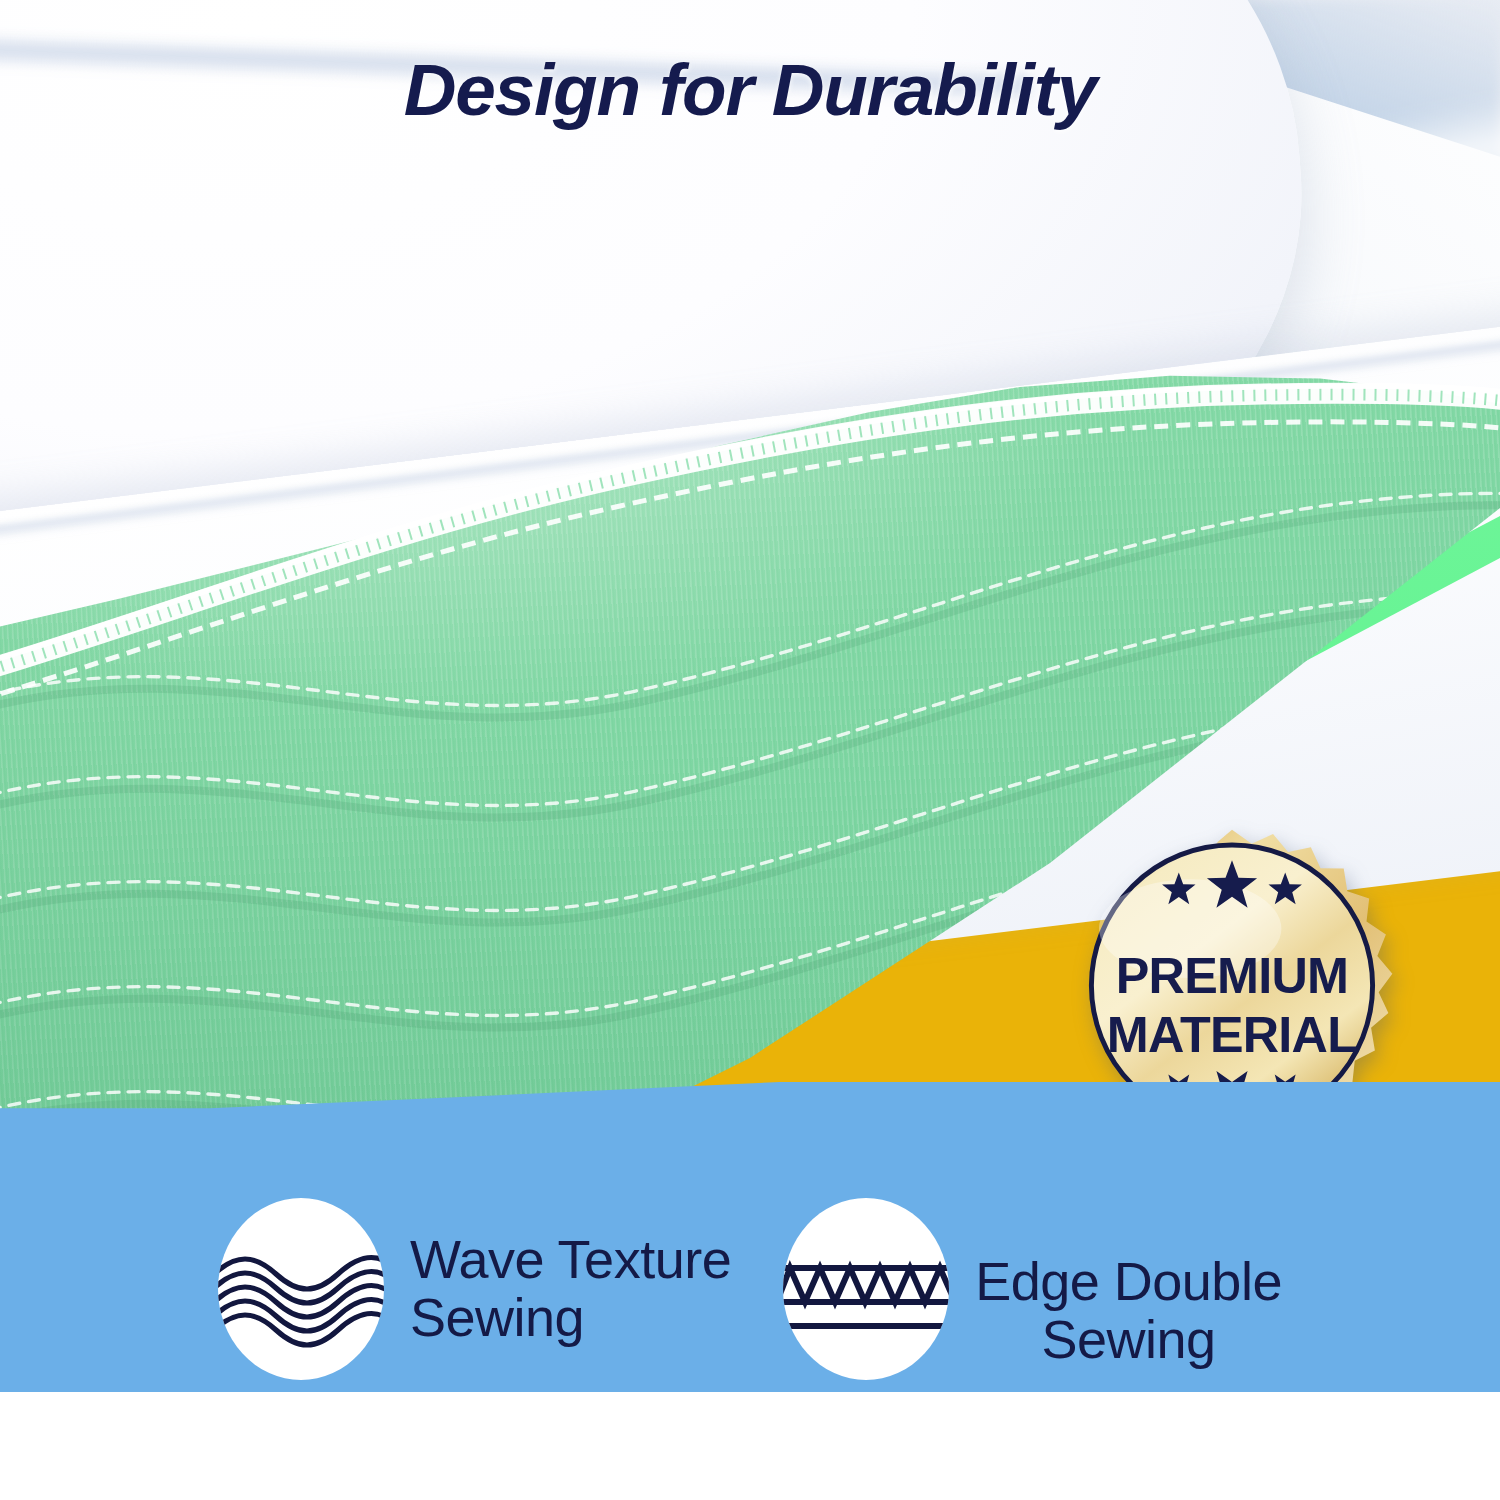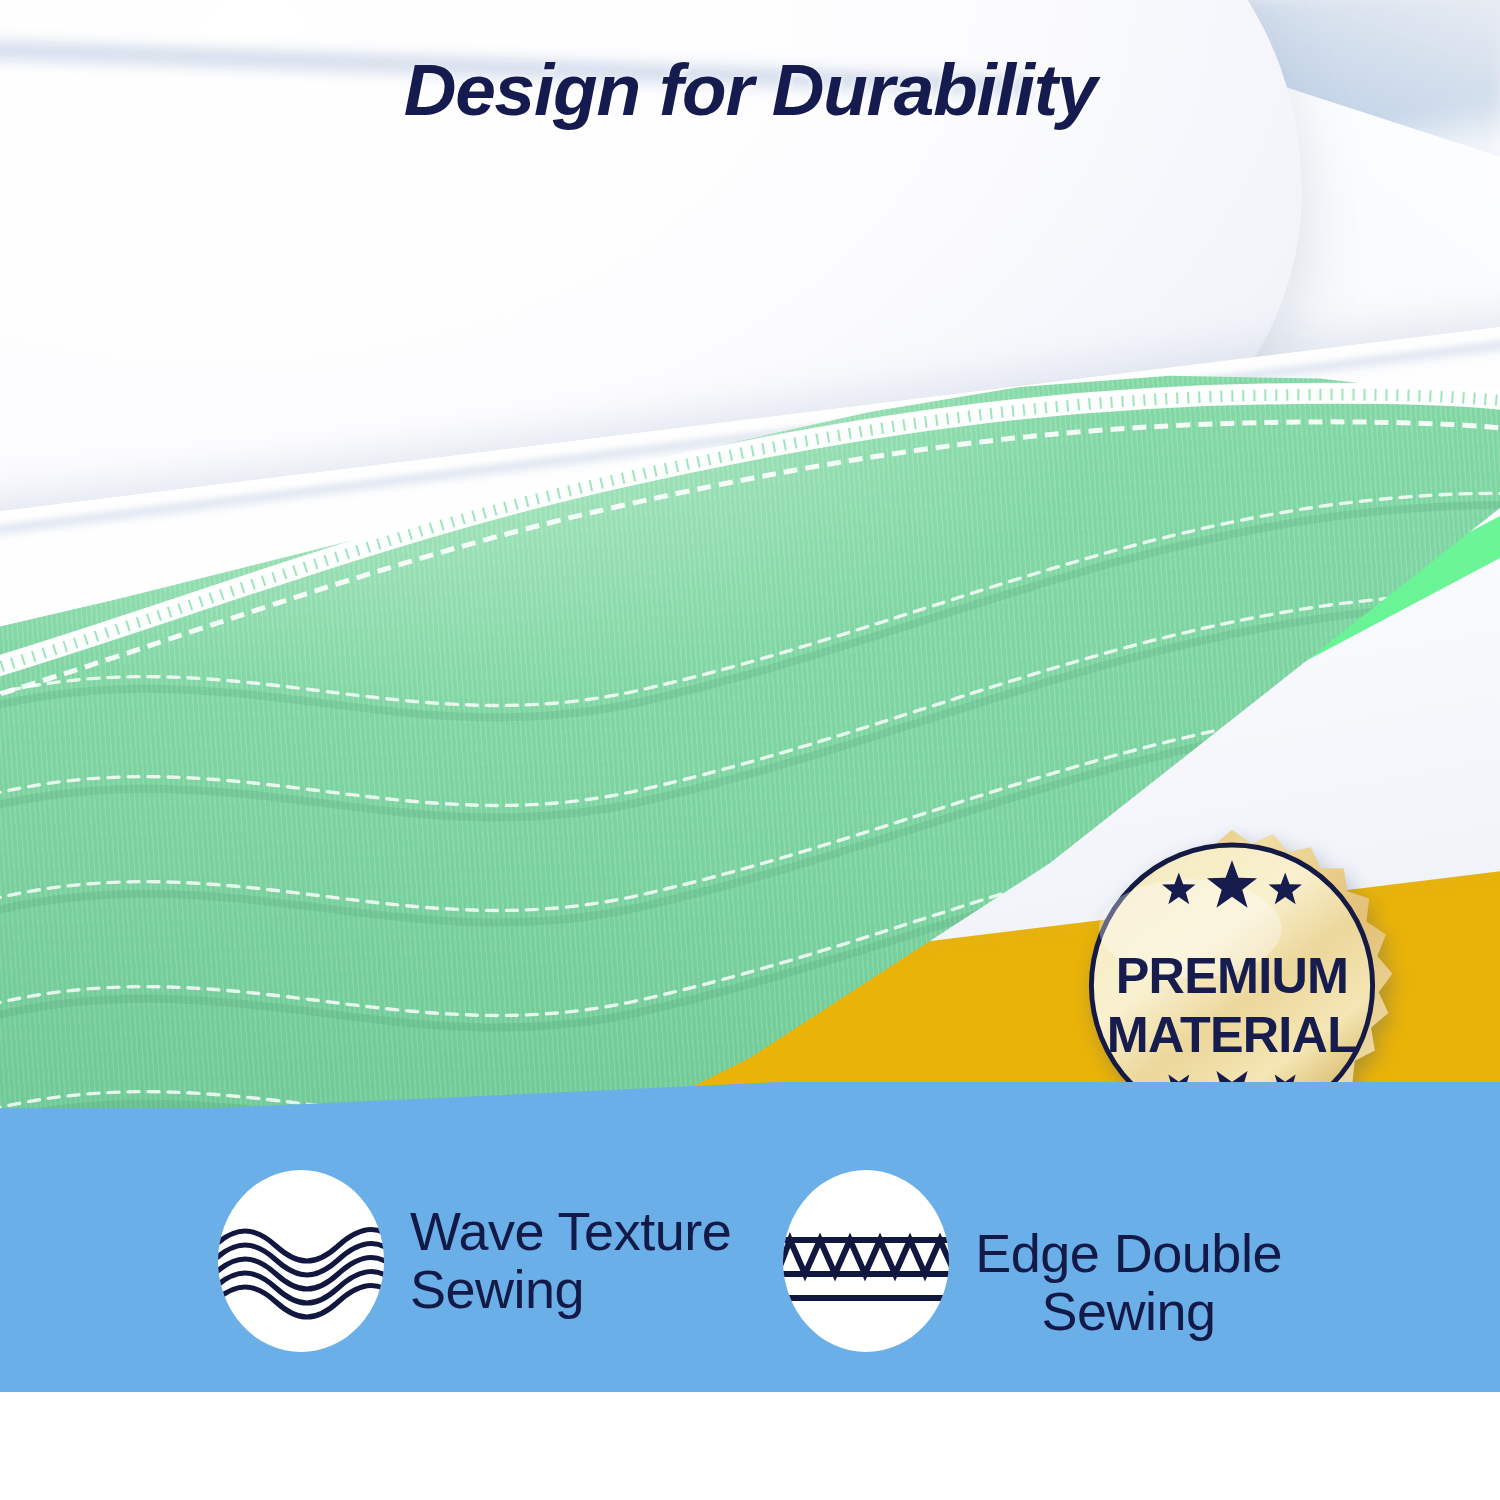--- a/index.html
+++ b/index.html
@@ -179,21 +179,21 @@
     left: 0; bottom: 0;
     width: 1500px; height: 310px;
     background: #6bafe8;
     clip-path: polygon(0% 8.5%, 14% 8.5%, 30% 5.0%, 52% 0%, 100% 0%, 100% 100%, 0% 100%);
   }
   .banner-inner {
     position: absolute;
     left: 0; bottom: 0;
     width: 1500px; height: 250px;
     display: flex;
-    align-items: center;
+    align-items: flex-end;
     justify-content: center;
     gap: 52px;
     padding-bottom: 12px;
     box-sizing: border-box;
   }
   .feature {
     display: flex;
     align-items: center;
     gap: 26px;
   }

